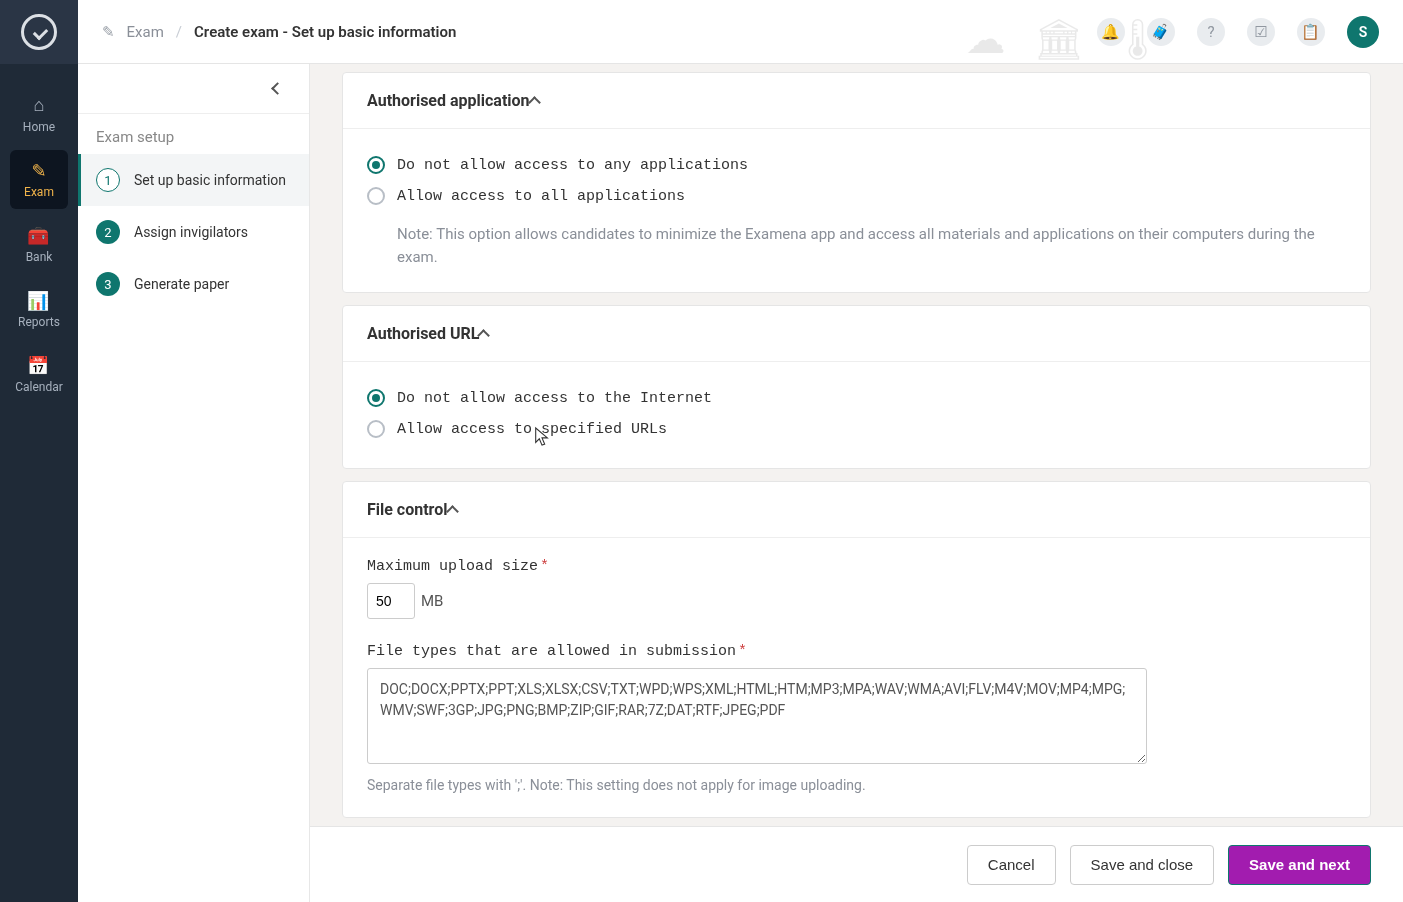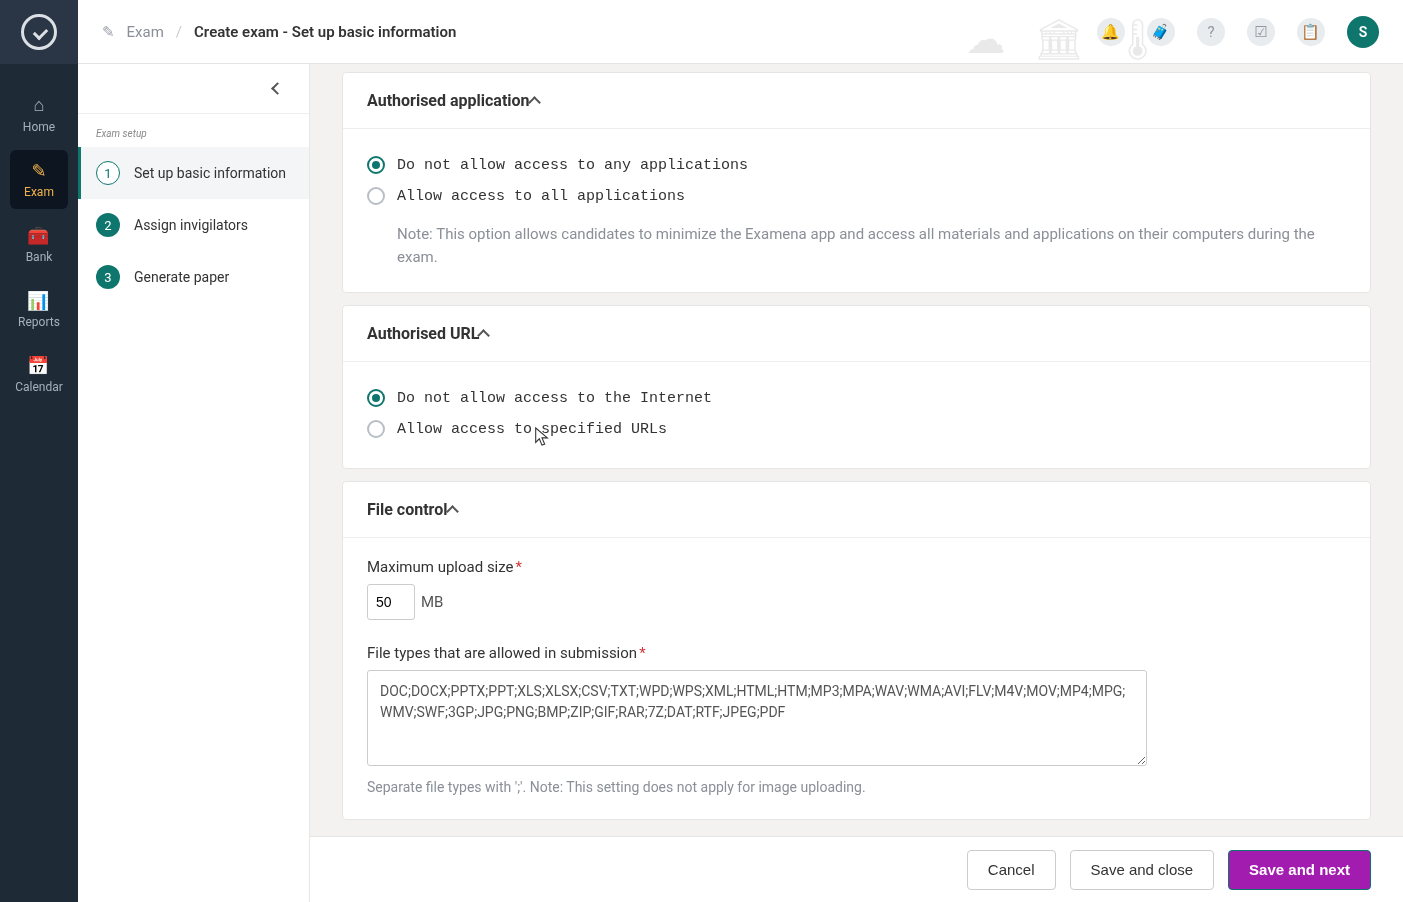--- a/index.html
+++ b/index.html
@@ -31,21 +31,21 @@
   .avatar { width:32px; height:32px; border-radius:50%; background:#0f766e; color:#fff; display:flex;align-items:center;justify-content:center; font-weight:600; font-size:14px;}
   .topbar-deco { position:absolute; right:240px; top:0; bottom:0; width:440px; opacity:0.12; pointer-events:none; display:flex; align-items:flex-end; gap:28px; justify-content:flex-end;}
   .topbar-deco span{ font-size:40px; color:#555;}
   
   .body-row { flex:1; display:flex; min-height:0; }
   
   
   .sub-sidebar { width: 232px; background:#fff; border-right:1px solid #e7e7e7; display:flex; flex-direction:column; flex-shrink:0;}
   .collapse-row { height:50px; display:flex; align-items:center; justify-content:flex-end; padding-right:20px; border-bottom:1px solid #eee;}
   .collapse-btn { width:24px;height:24px; color:#777; cursor:pointer; display:flex;align-items:center;justify-content:center;}
-  .steps-title { font-size:10px; color:#888; padding:14px 18px 8px;font-style:italic;}
+  .steps-title { font-size:15px; color:#888; padding:14px 18px 8px;}
   .step { display:flex; align-items:center; gap:14px; padding:14px 18px; cursor:pointer; }
   .step.active { background:#f3f5f6; box-shadow: inset 3px 0 0 #0f766e; }
   .step-badge { width:24px;height:24px;border-radius:50%; display:flex;align-items:center;justify-content:center; font-size:13px; flex-shrink:0;}
   .step.active .step-badge { border:1.5px solid #0f766e; color:#0f766e; background:#fff;}
   .step:not(.active) .step-badge { background:#0f766e; color:#fff;}
   .step-label { font-size:14px; color:#333; line-height:1.3;}
   
   
   .content { flex:1; overflow-y:auto; padding: 0 32px 24px 32px; }
   .card { background:#fff; border:1px solid #e5e5e5; border-radius:4px; margin-top:12px;}
@@ -54,30 +54,30 @@
   .card-title { font-size:16px; font-weight:700; color:#333;}
   .card-body { padding: 20px 24px 24px;}
   .radio-row { display:flex; align-items:flex-end; gap:12px; padding:6px 0;font-family:Liberation Mono, monospace;}
   .radio-outer { width:18px;height:18px;border-radius:50%;border:2px solid #b8bec6; display:flex;align-items:center;justify-content:center; flex-shrink:0; margin-top:1px;}
   .radio-row.checked .radio-outer{ border-color:#0f766e;}
   .radio-inner { width:8px;height:8px;border-radius:50%;}
   .radio-row.checked .radio-inner{ background:#0f766e;}
   .radio-label { font-size:15px; color:#333;}
   .note { color:#8a8f98; font-size:15px; line-height:1.5; padding-left:30px; margin-top:12px;}
   
-  .field-label { font-size:15px; color:#333; margin-bottom:8px;}
+  .field-label { font-size:15px; color:#333; margin-bottom:8px;font-family:Liberation Mono, monospace;}
   .req { color:#cc3b3b; margin-left:2px;}
   .inline-row { display:flex; align-items:center; gap:6px; margin-bottom:24px;}
   .num-input { width:48px; height:36px; border:1px solid #ccc; border-radius:3px; padding:0 8px; font-size:14px;}
   .unit { color:#555; font-size:15px;}
   .textarea { width:780px; max-width:100%; height:96px; border:1px solid #ccc; border-radius:3px; padding:10px 12px; font-size:14px; line-height:1.5; resize:vertical; font-family:inherit; color:#555;}
   .help { color:#8a8f98; font-size:14px; margin-top:10px;}
   
   
-  .footer { height:66px; background:#fff; border-top:1px solid #e5e5e5; display:flex; align-items:center; justify-content:flex-end; gap:14px; padding:0 32px;}
+  .footer { height:76px; background:#fff; border-top:1px solid #e5e5e5; display:flex; align-items:center; justify-content:flex-end; gap:14px; padding:0 32px;}
   .btn { height:40px; padding:0 20px; border-radius:4px; font-size:15px; cursor:pointer; display:inline-flex;align-items:center;}
   .btn-secondary { background:#fff; border:1px solid #ccc; color:#333;}
   .btn-primary { background:#a21caf; color:#fff; border:1px solid #0f766e; font-weight:600;}
   
   .chevron { display:inline-block; width:9px;height:9px; border-right:2px solid #555;border-bottom:2px solid #555;}
   .chevron.up { transform:rotate(-135deg); margin-top:4px;}
   .chevron.left { transform:rotate(135deg);}
   
   
   .cursor-fx { position:fixed; left:533px; top:426px; width:18px;height:22px; pointer-events:none; z-index:9999;}

